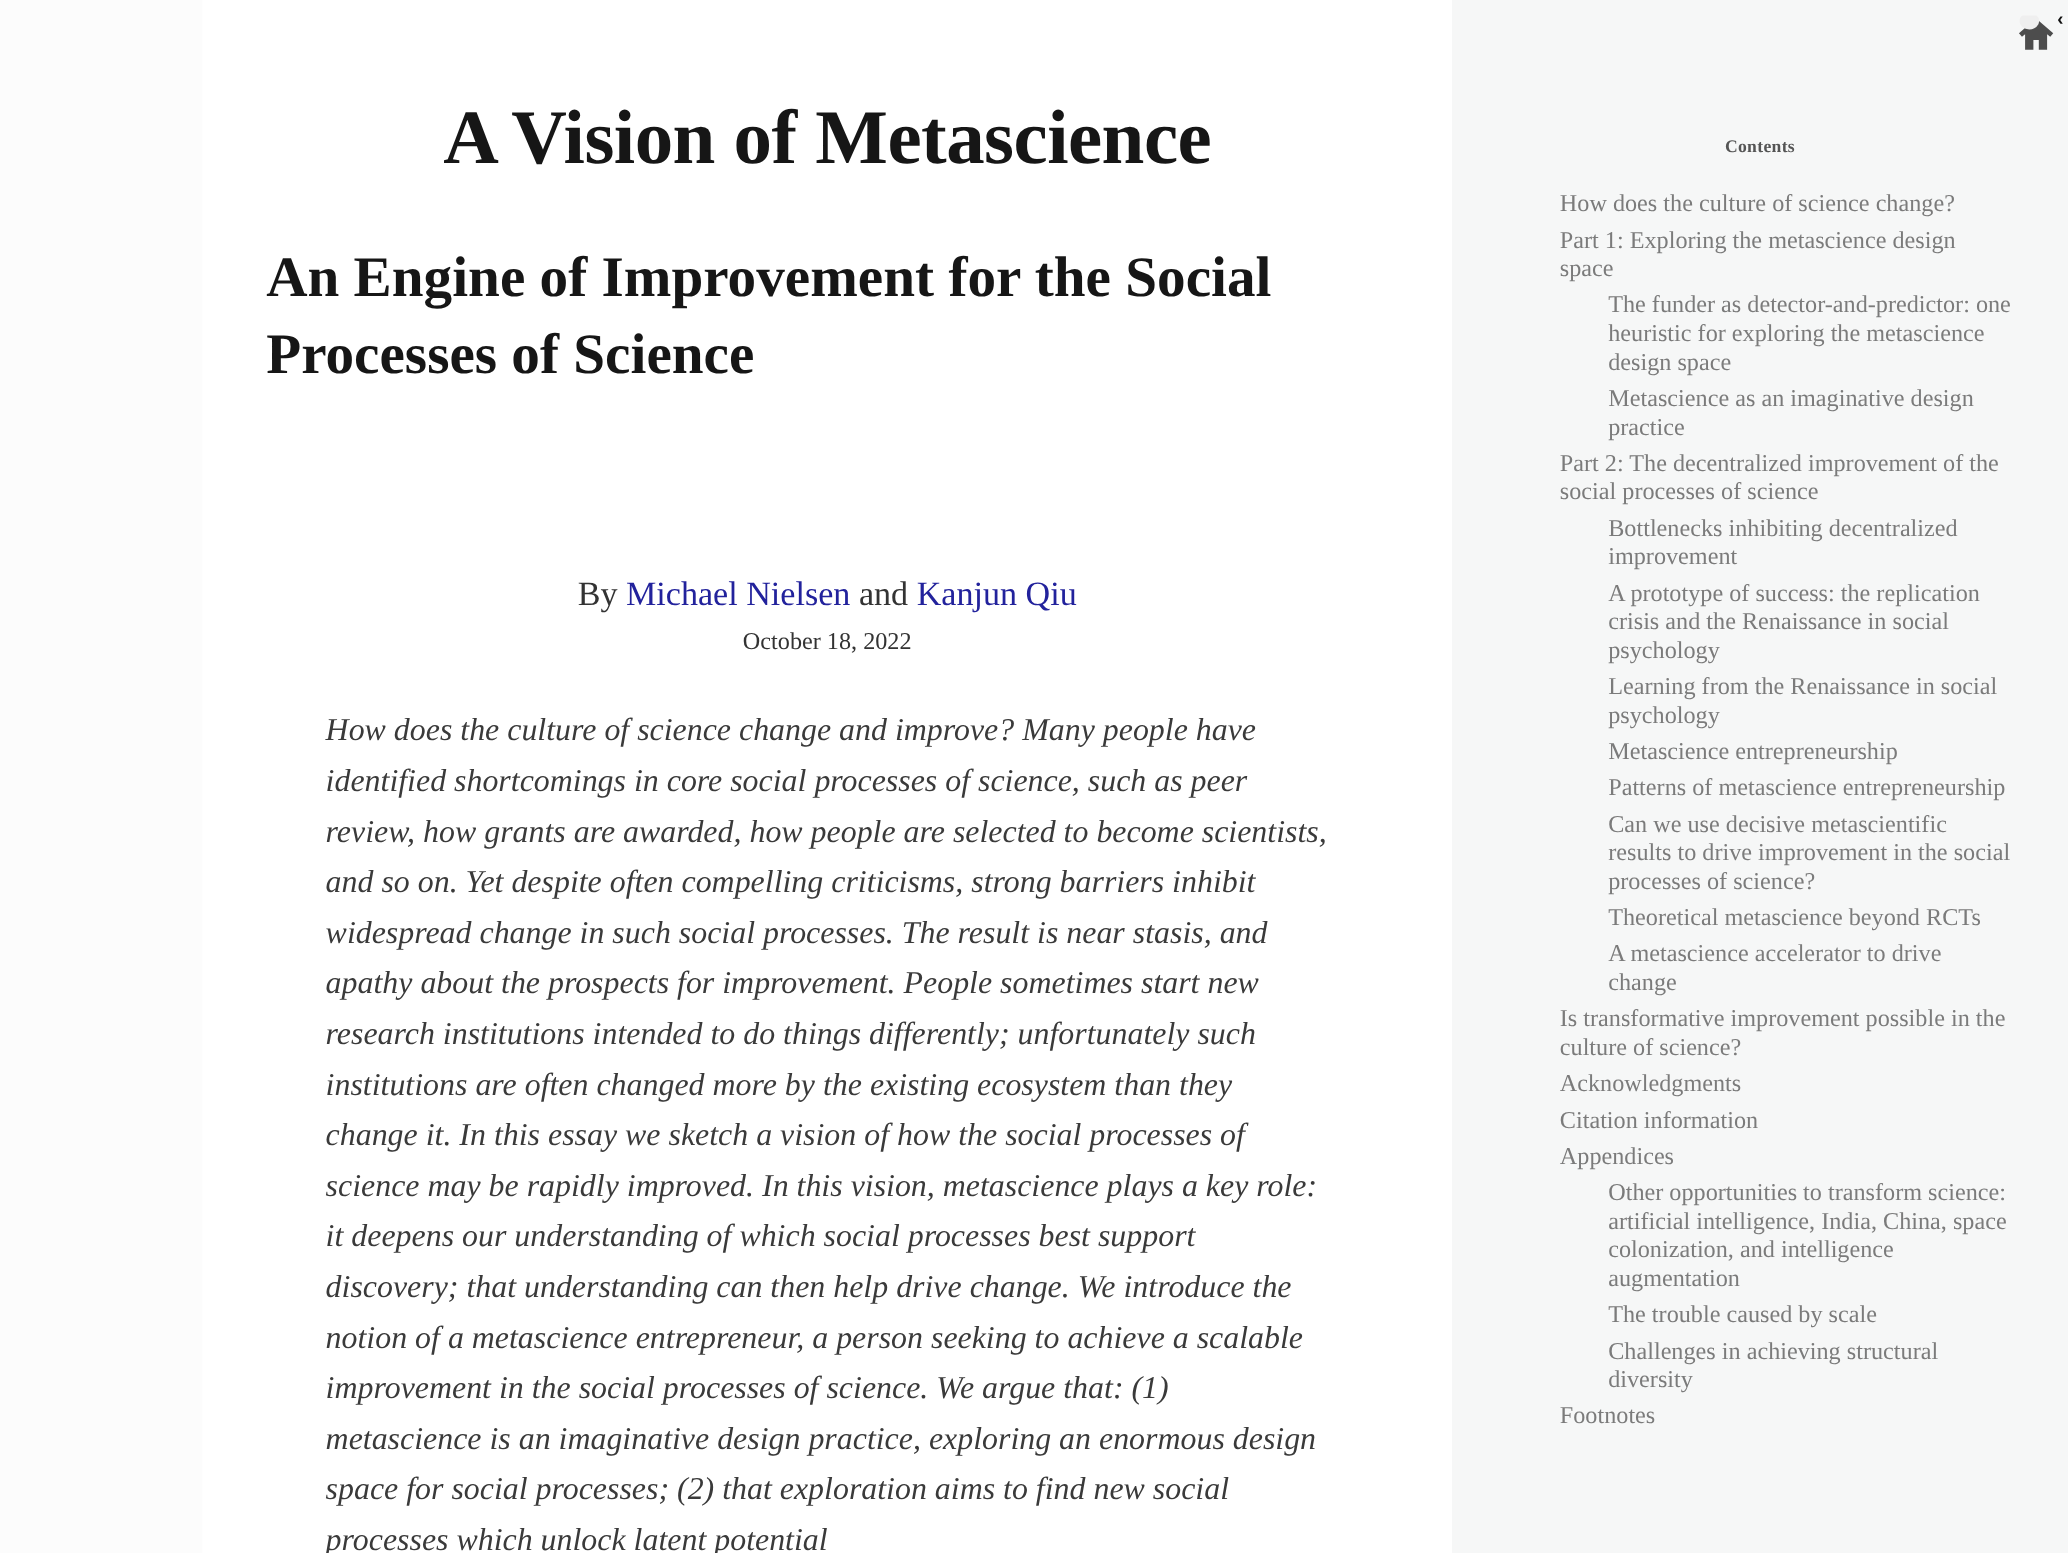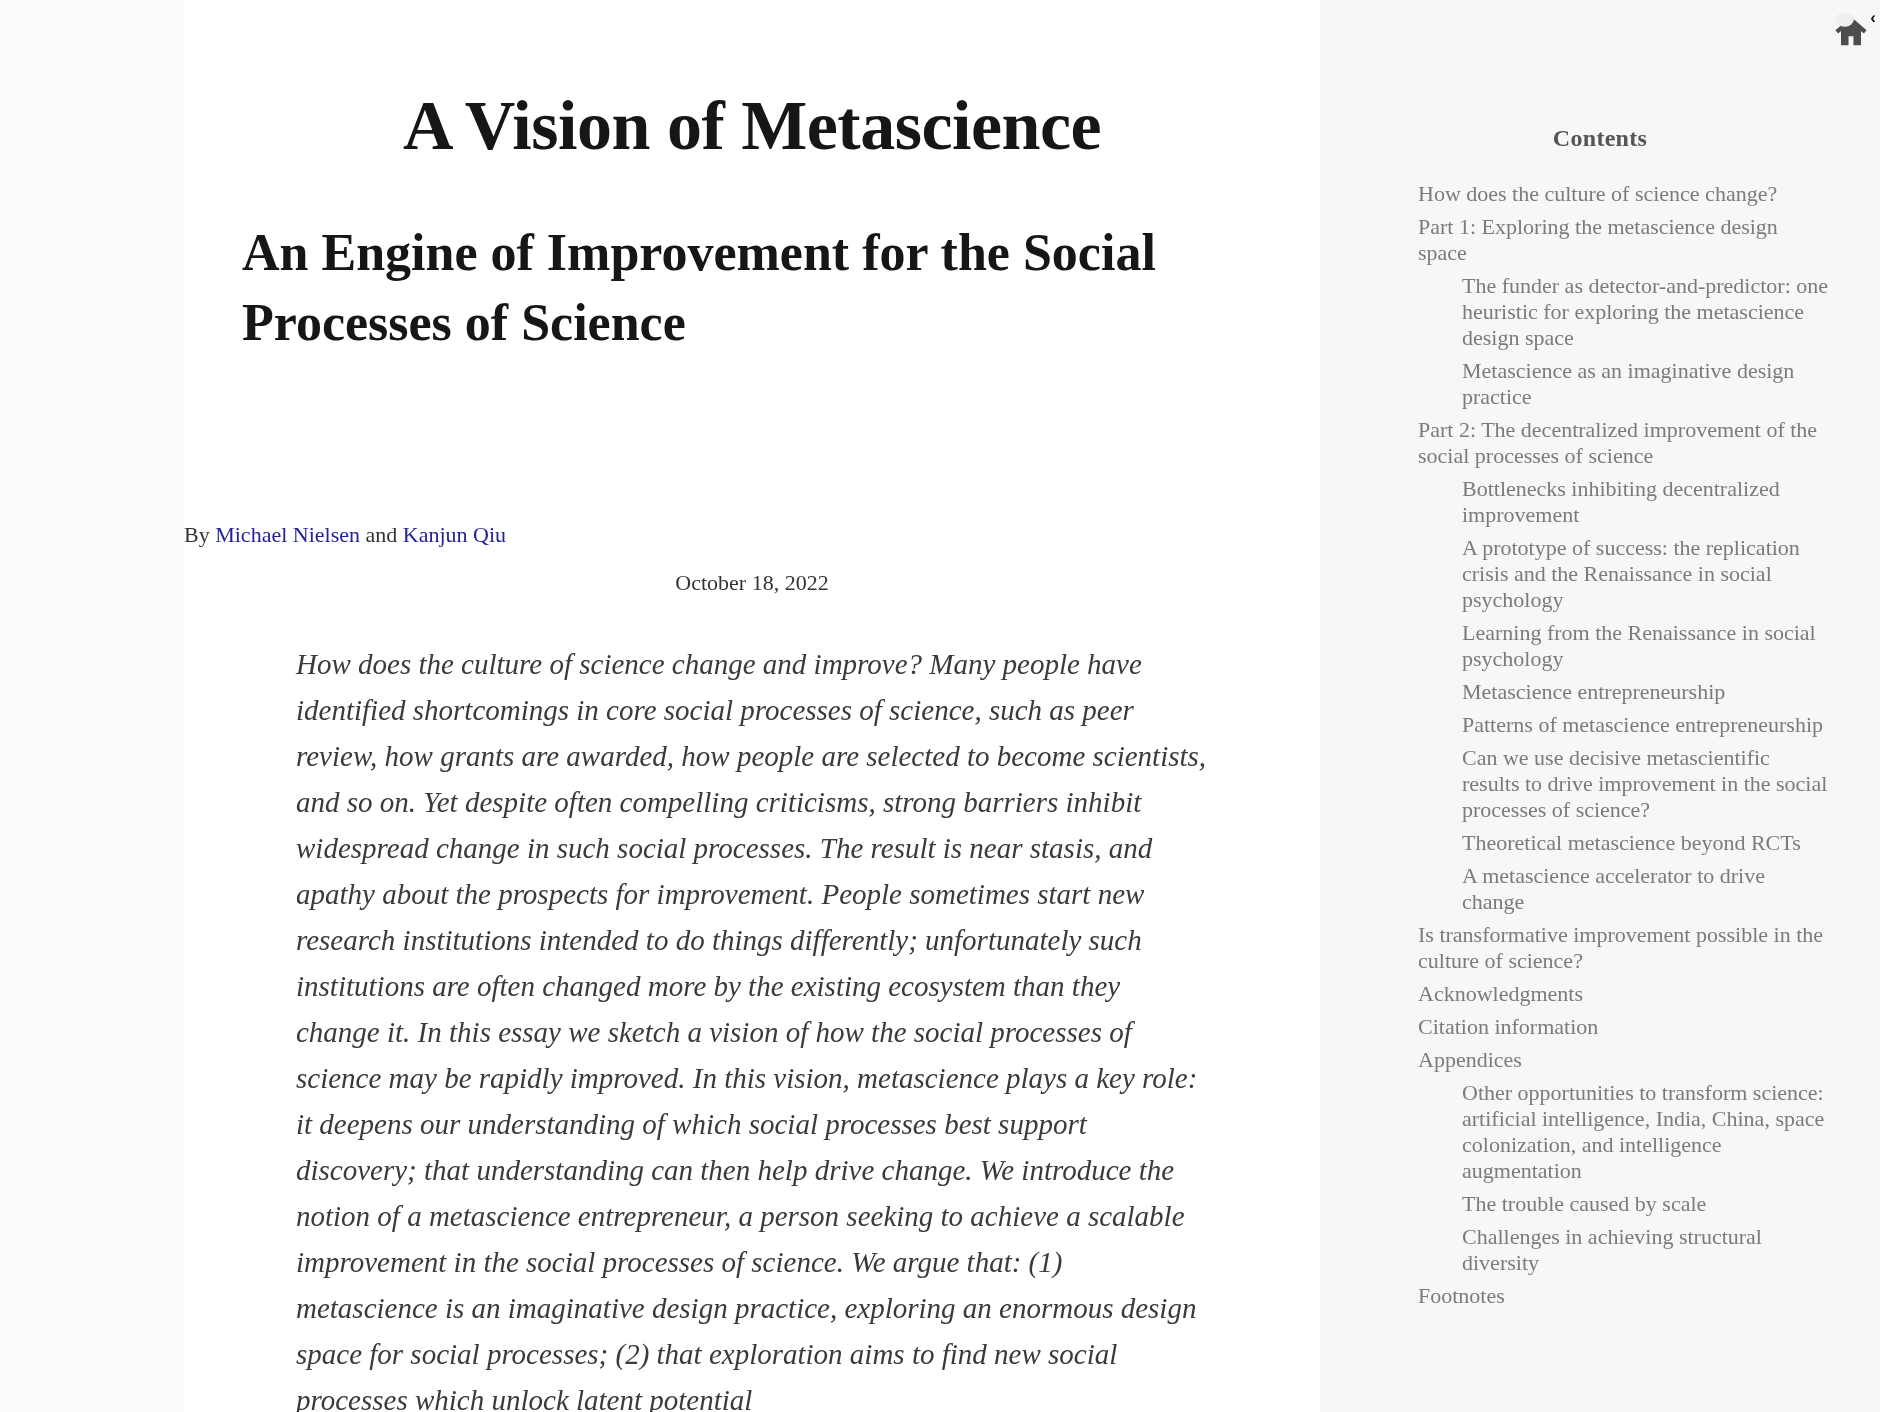--- a/index.html
+++ b/index.html
@@ -24,21 +24,21 @@
     color: #161616; letter-spacing: -0.5px;
   }
   .page-subtitle {
     position: absolute; top: 218px; left: 50%; transform: translateX(-50%);
     width: 1020px; margin: 0; 
     font-size: 52px; line-height: 70px; font-weight: 700;
     color: #161616;
   }
   .byline {
     position: absolute; top: 522px; left: 0; width: 100%;
-    text-align: left; font-size: 22px; color: #333333;
+    text-align: center; font-size: 31px; color: #333333;
   }
   .byline a.author-link {
     color: #22229c; text-decoration: none; cursor: pointer;
   }
   .pub-date {
     position: absolute; top: 570px; left: 0; width: 100%;
     text-align: center; font-size: 22px; color: #333333;
   }
   .abstract {
     position: absolute; top: 641px; left: 50%; transform: translateX(-50%);
@@ -48,21 +48,21 @@
   }
 
   
   .sidebar-panel {
     position: absolute; left: 1320px; top: 0;
     width: 560px; height: 1412px;
     background: #f6f7f7;
   }
   .toc-heading {
     margin: 125px 0 0 0; text-align: center;
-    font-size: 24px; font-weight: 700; color: #555555;
+    font-size: 16px; font-weight: 700; color: #555555;
     letter-spacing: 0.3px;
   }
   .toc {
     margin-top: 29px; padding: 0 50px 0 98px;
   }
   .toc-item {
     font-size: 22px; line-height: 26px;
     color: #7b7b7b; margin-bottom: 7px;
     cursor: pointer;
   }

